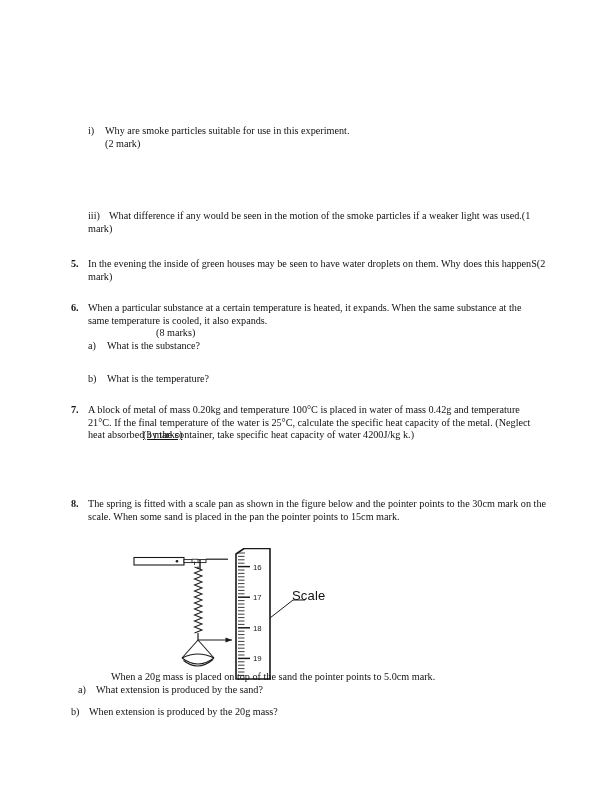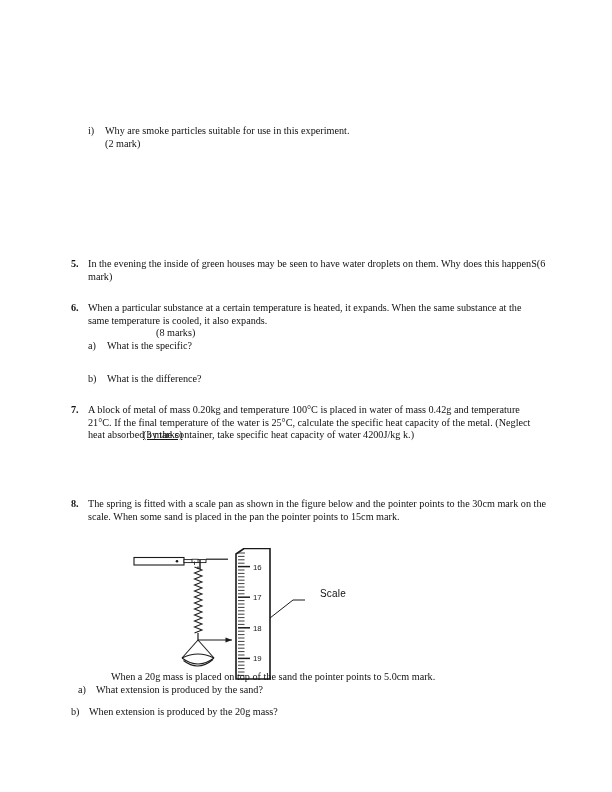--- a/index.html
+++ b/index.html
@@ -55,27 +55,26 @@
   
   #figure {
     position: absolute;
     left: 120px;
     top: 548px;
     width: 230px;
     height: 132px;
   }
   .scale-label {
     position: absolute;
-    left: 272px;
+    left: 292px;
     top: 588px;
     font-family: "Liberation Sans", "DejaVu Sans", sans-serif;
-    font-size: 10px;
+    font-size: 13px;
     color: #111111;
     letter-spacing: 0.2px;
-    padding-left: 48px;
   }
 </style>
 </head>
 <body>
 
 <div class="page">
 
   <div class="qblock" style="left:88px; top:125px; width:460px;">
     <div class="qrow">
       <span class="marker plain">i)</span>
@@ -83,49 +82,55 @@
     </div>
     <div class="qrow">
       <span class="marker plain"></span>
       <span class="qtext">(2 mark)</span>
     </div>
   </div>
 
   <div class="qblock" style="left:88px; top:185px; width:465px;">
   </div>
 
+  <div class="qblock" style="left:88px; top:210px; width:455px;">
+    <div class="qrow">
+      <span class="marker plain" style="width:21px;">iii)</span>
+      <span class="qtext" style="margin-left:-21px; text-indent:21px;">What difference if any would be seen in the motion of the smoke particles if a weaker light was used.(1 mark)</span>
+    </div>
+  </div>
 
   <div class="qblock" style="left:71px; top:258px; width:476px;">
     <div class="qrow">
       <span class="marker">5.</span>
-      <span class="qtext">In the evening the inside of green houses may be seen to have water droplets on them. Why does this happenS(6 mark)</span>
+      <span class="qtext">In the evening the inside of green houses may be seen to have water droplets on them. Why does this happenS(2 mark)</span>
     </div>
   </div>
 
   <div class="qblock" style="left:71px; top:302px; width:470px;">
     <div class="qrow">
       <span class="marker">6.</span>
       <span class="qtext">When a particular substance at a certain temperature is heated, it expands. When the same substance at the same temperature is cooled, it also expands.</span>
     </div>
     <div class="qrow">
       <span class="marker plain"></span>
       <span class="qtext indent-marks">(8 marks)</span>
     </div>
     <div class="qrow">
       <span class="marker plain"></span>
       <span class="sub-marker">a)</span>
-      <span class="qtext">What is the specific?</span>
+      <span class="qtext">What is the substance?</span>
     </div>
   </div>
 
   <div class="qblock" style="left:71px; top:373px; width:470px;">
     <div class="qrow">
       <span class="marker plain"></span>
       <span class="sub-marker">b)</span>
-      <span class="qtext">What is the difference?</span>
+      <span class="qtext">What is the temperature?</span>
     </div>
   </div>
 
   <div class="qblock" style="left:71px; top:404px; width:472px;">
     <div class="qrow">
       <span class="marker">7.</span>
       <span class="qtext">A block of metal of mass 0.20kg and temperature 100°C is placed in water of mass 0.42g and temperature 21°C. If the final temperature of the water is 25°C, calculate the specific heat capacity of the metal. (Neglect heat absorbed by the container, take specific heat capacity of water 4200J/kg k.)</span>
     </div>
     <div class="qrow" style="margin-top:-12.6px;">
       <span class="marker plain"></span>

